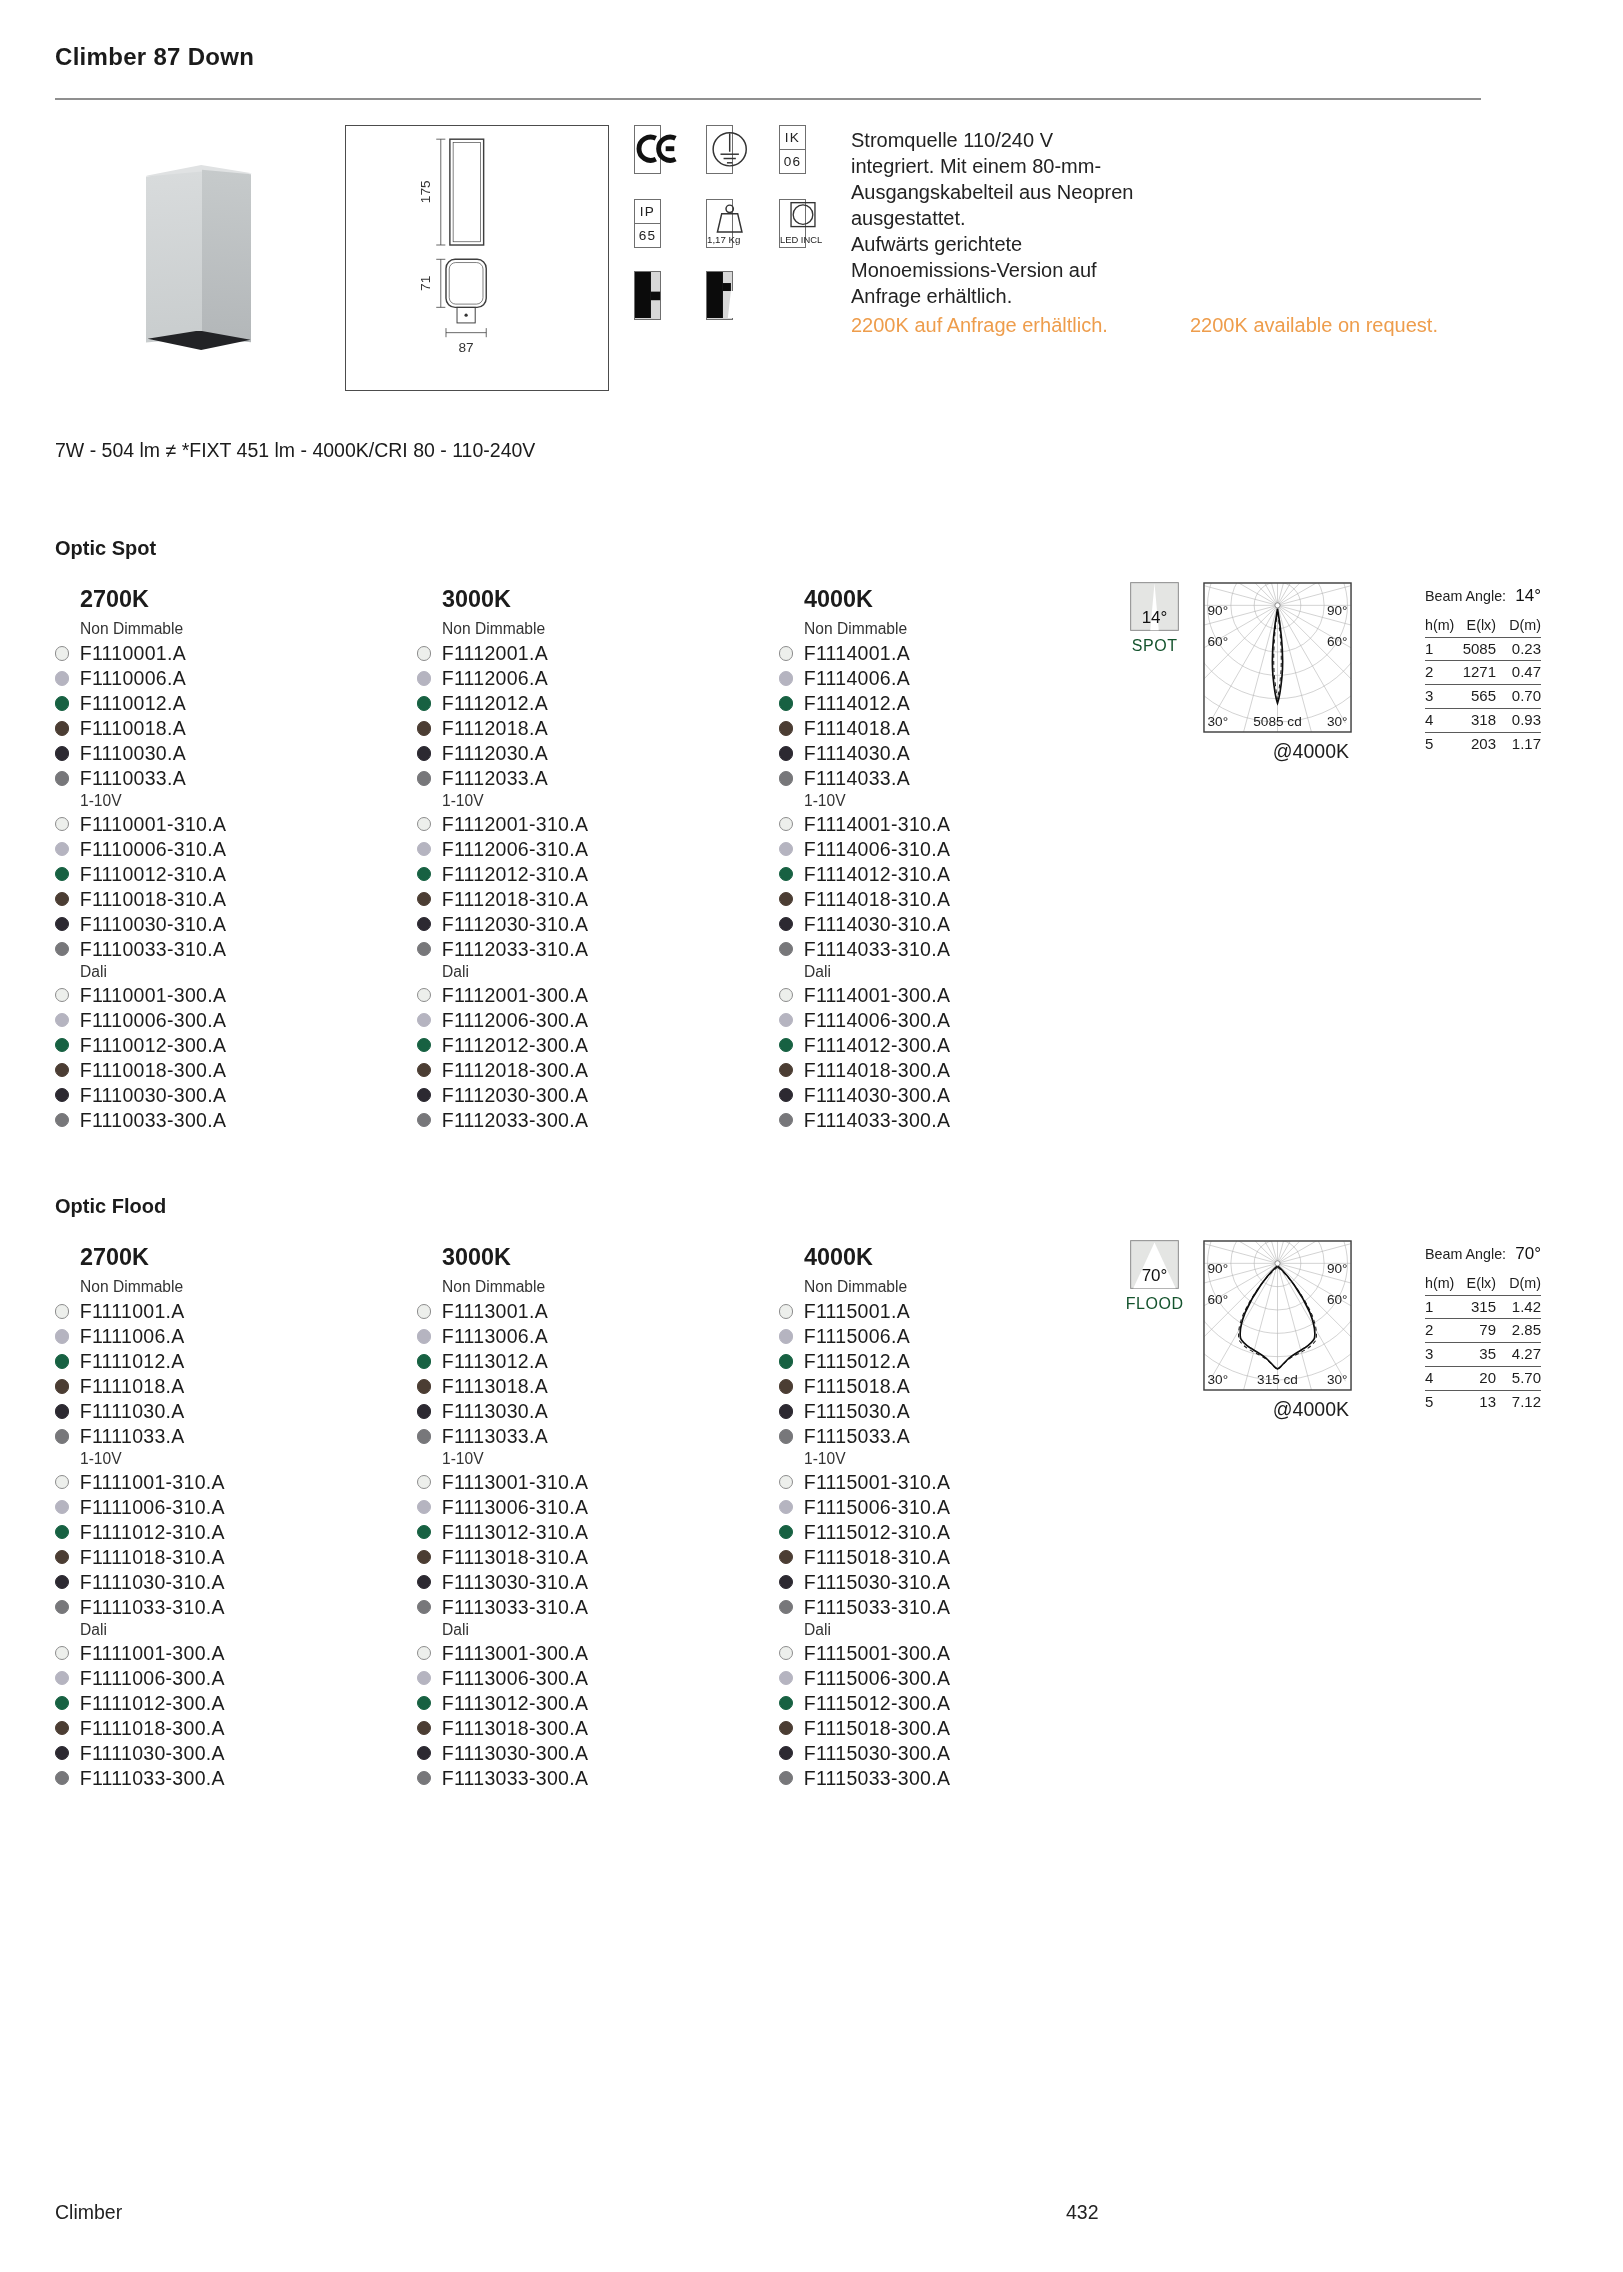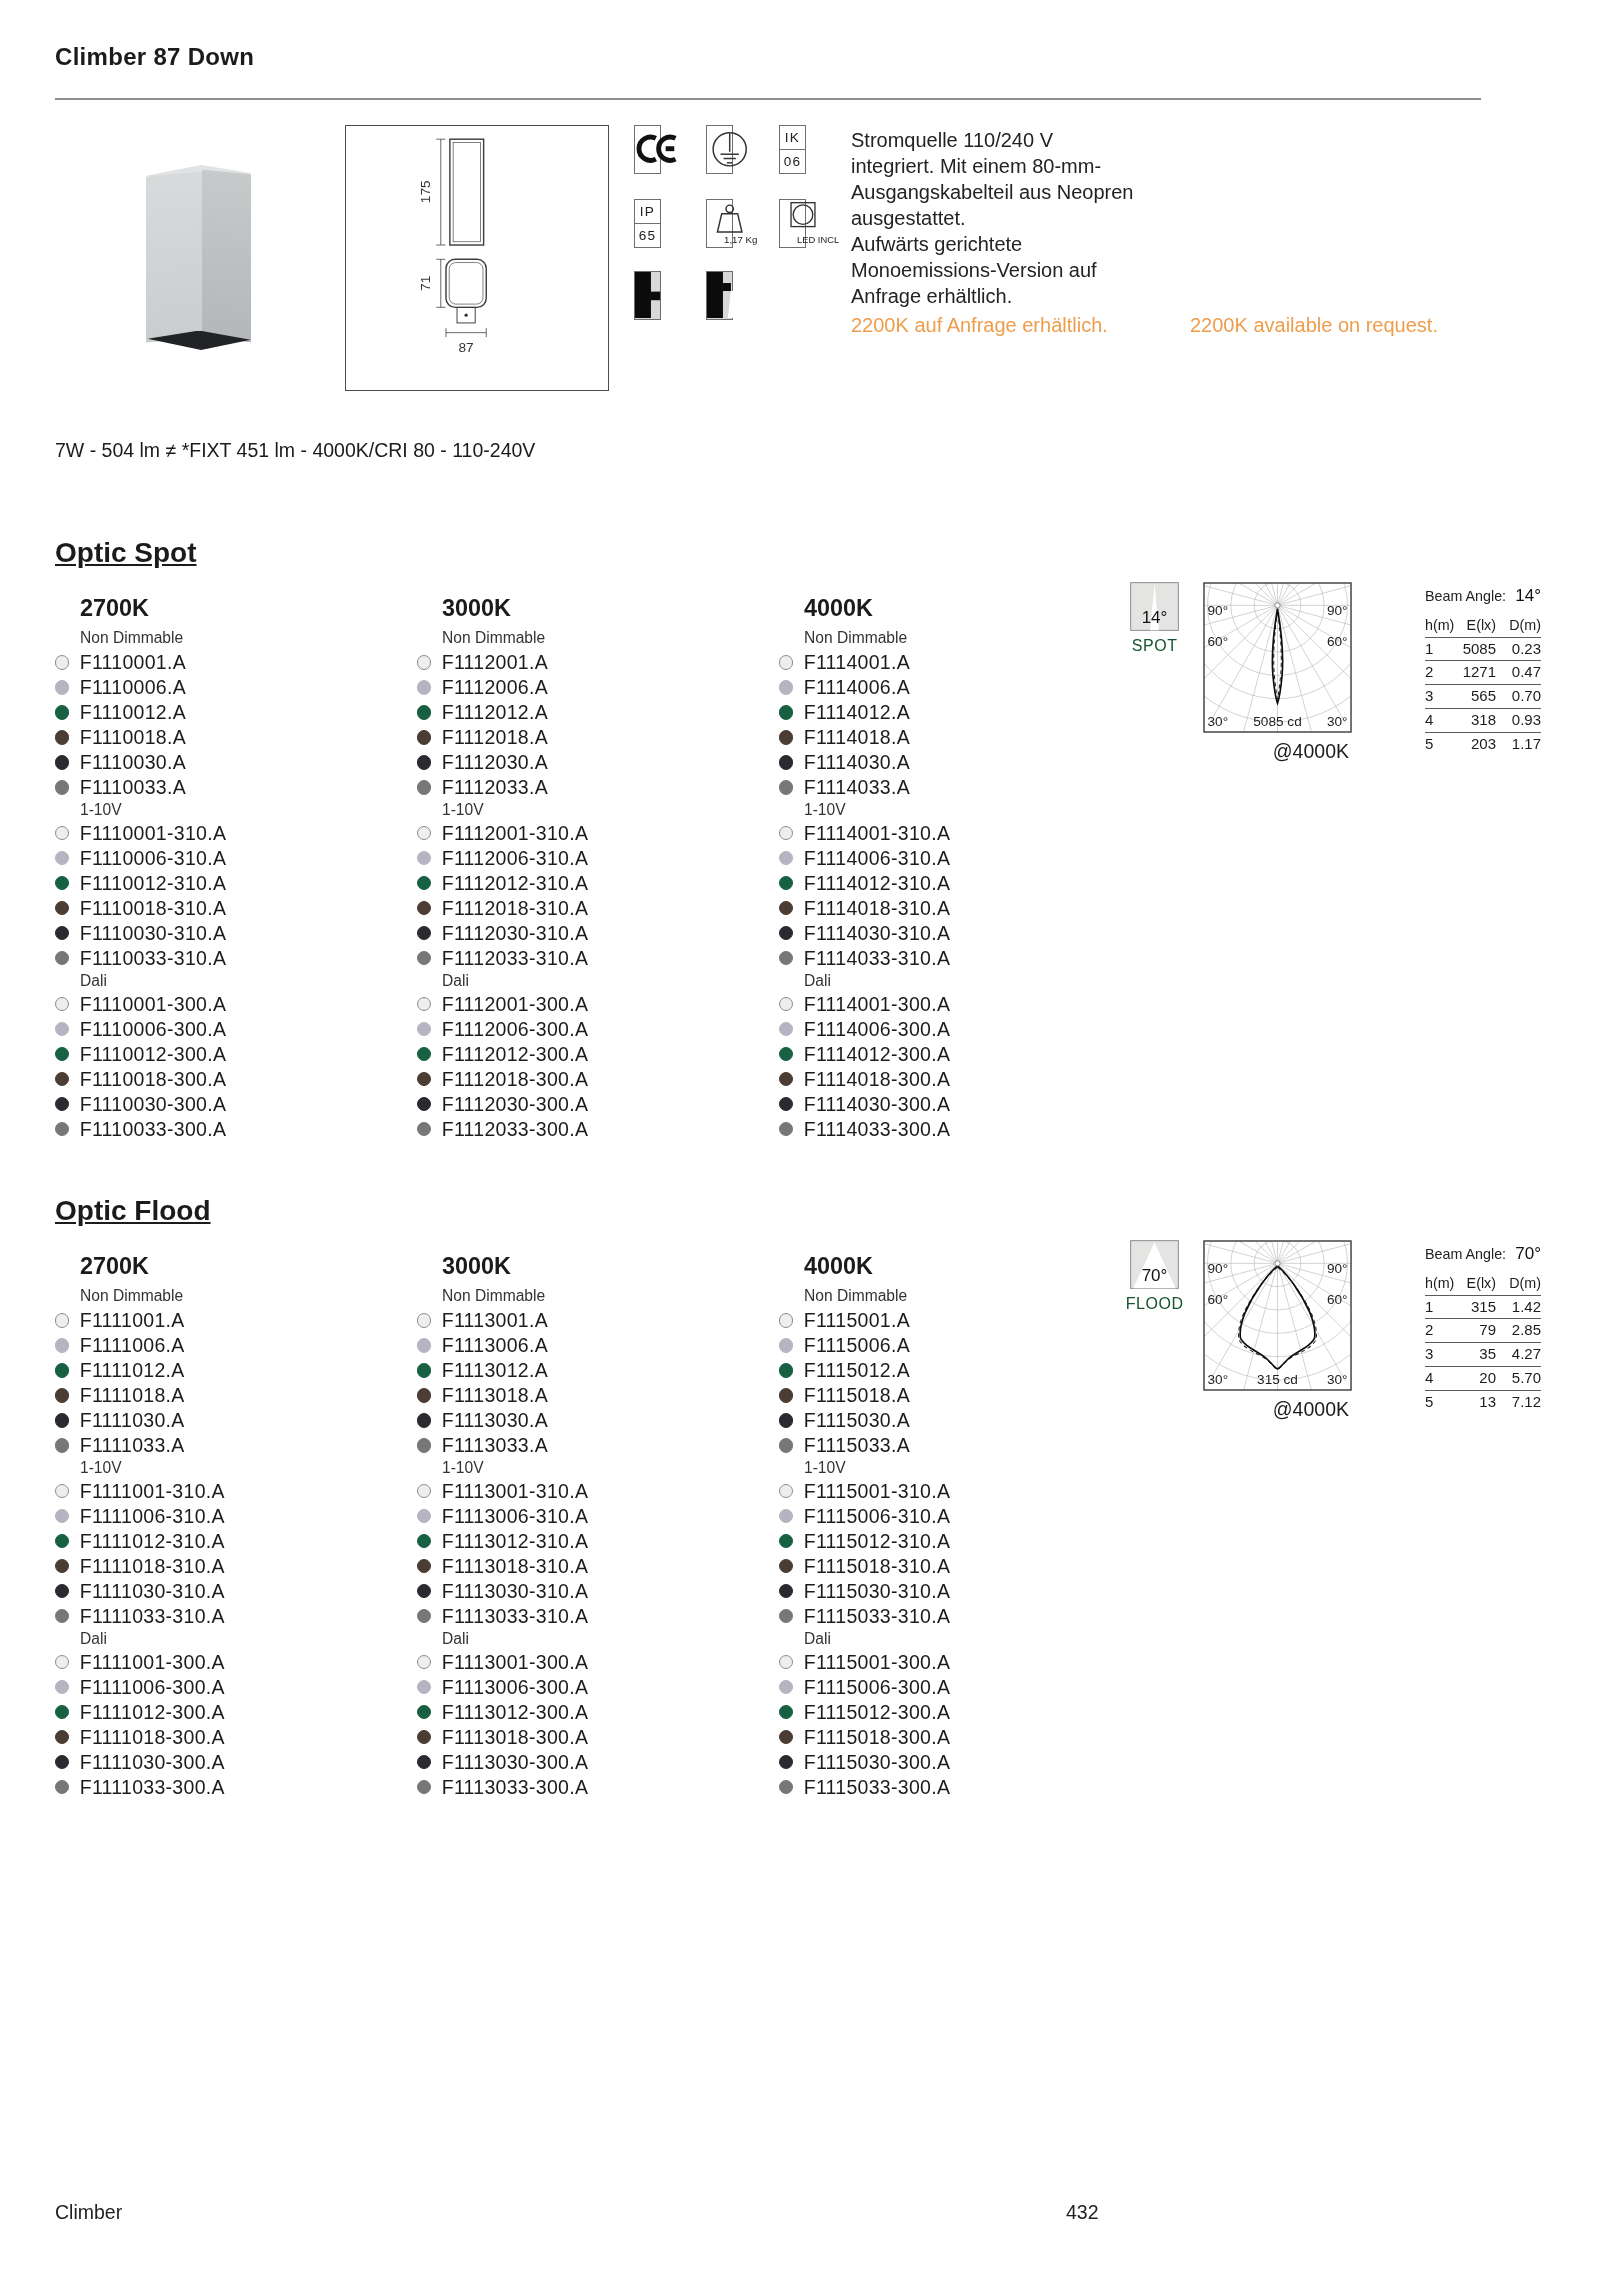--- a/index.html
+++ b/index.html
@@ -16,37 +16,37 @@
   .photo .face-t{position:absolute;left:0;top:0;width:108px;height:19.5px;background:#e0e2e3;clip-path:polygon(1% 60%,52% 5%,99% 48%,50% 100%);}
   .photo .face-b{position:absolute;left:2.6px;bottom:0;width:103px;height:19.5px;background:#222326;clip-path:polygon(0 42%,50% 0,100% 48%,52% 100%);}
 
   .drawingbox{position:absolute;left:345px;top:125px;width:264px;height:266px;border:1.3px solid #4c4c4c;box-sizing:border-box;background:#fff;}
 
   .badges{position:absolute;left:634px;top:125px;width:201px;height:201px;}
   .badge{position:absolute;width:27px;height:49px;border:1.3px solid #6f6f6f;box-sizing:border-box;background:#fff;}
   .badge.split{display:flex;flex-direction:column;}
   .badge.split .cell{flex:1;display:flex;align-items:center;justify-content:center;font-size:13.6px;letter-spacing:1.3px;color:#222;}
   .badge.split .cell+.cell{border-top:1.3px solid #6f6f6f;}
-  .badge .caption{position:absolute;left:0;right:0;bottom:1.9px;text-align:center;font-size:9.7px;color:#222;white-space:nowrap;margin-left:17px;}
+  .badge .caption{position:absolute;left:0;right:0;bottom:1.9px;text-align:center;font-size:9.7px;color:#222;white-space:nowrap;}
   .badge.graybg{background:#d8d8d8;}
 
   .desc{position:absolute;top:127px;width:312px;font-size:20px;line-height:26px;color:#232323;white-space:pre-line;}
   .desc.de{left:851px;} .desc.en{left:1190px;}
   .note{position:absolute;top:314px;width:312px;font-size:20px;}
   .note.de{left:851px;} .note.en{left:1190px;}
 
   
   .powerled{position:absolute;left:55px;top:439px;font-size:19.5px;line-height:23.4px;color:#1b1b1b;}
   .powerled b{font-weight:bold;}
   .powerled .wrap{white-space:pre-wrap;}
   .powerled .foot{margin-top:3.2px;}
 
   
   .optic-section{position:absolute;left:55px;width:1480px;}
-  .optic-section h2{margin:0 0 26px 0;font-size:28px;font-weight:bold;text-decoration:underline;}
+  .optic-section h2{margin:0 0 26px 0;font-size:20px;font-weight:bold;}
   .columns{display:flex;}
   .column{width:362px;flex:0 0 362px;}
   .temp{font-size:23.4px;font-weight:bold;margin-left:25px;height:34px;}
   .grouplabel{font-size:15.6px;color:#333;margin:0 0 3.9px 25px;height:17px;}
   .grouplabel.mid{margin:1.3px 0 2.6px 25px;}
   .item{display:flex;align-items:center;height:25px;}
   .dot{width:14.3px;height:14.3px;border-radius:50%;box-sizing:border-box;margin:0 10.4px 0 0;flex:0 0 14.3px;}
   .code{font-size:19.5px;color:#1c1c1c;letter-spacing:0.3px;}
 
   

